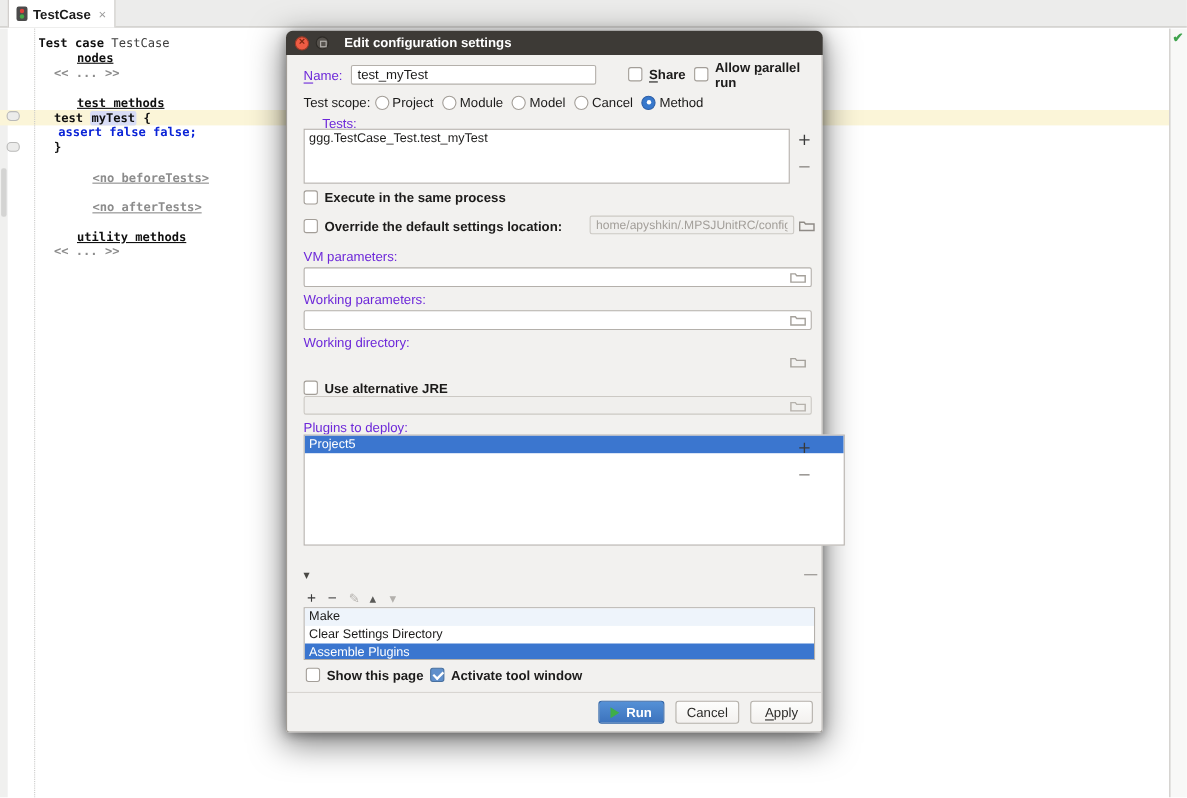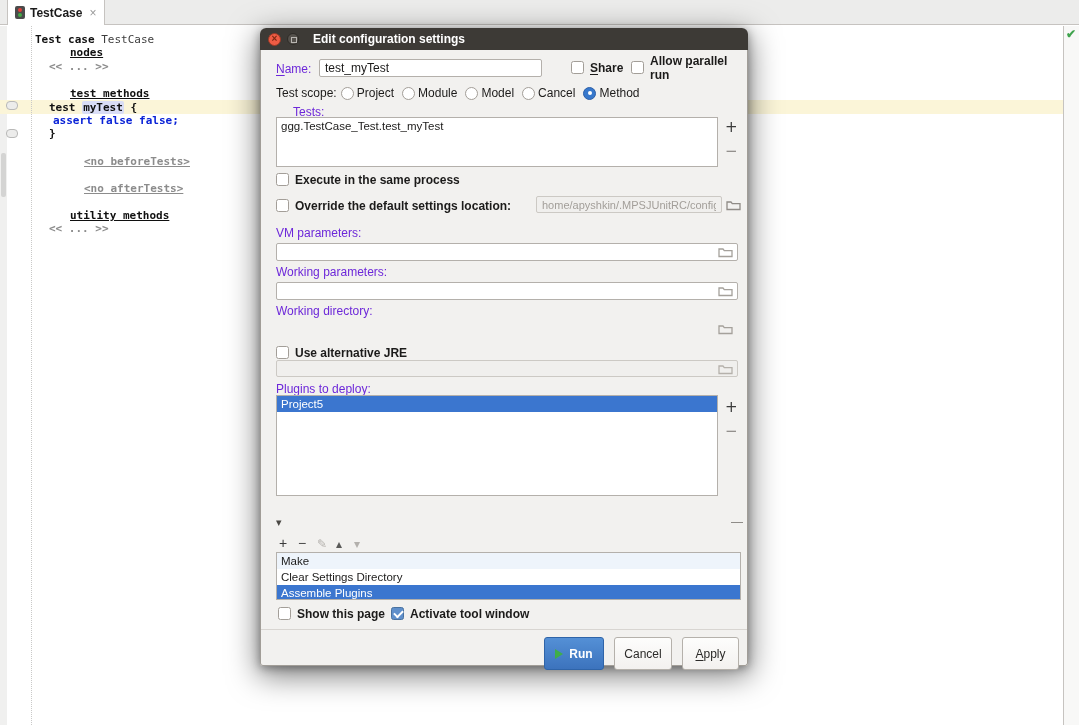--- a/index.html
+++ b/index.html
@@ -103,21 +103,21 @@
   .folder-btn { position:absolute; width:15px; height:12px; cursor:pointer; }
 
   .scope-row { position:absolute; display:flex; align-items:center; }
   .scope-opt { display:flex; align-items:center; gap:3px; margin-left:8px; }
 
   .bl-dash { position:absolute; width:12px; height:1px; background:#8f8c88; }
   .tool-ic { position:absolute; font-size:12px; line-height:12px; cursor:pointer; }
 
   .sep { position:absolute; left:0; right:0; height:1px; background:#d8d5d1; }
 
-  .btn { position:absolute; height:33px; border:1px solid #b5b1ab; border-radius:3px;
+  .btn { position:absolute; height:21px; border:1px solid #b5b1ab; border-radius:3px;
     background:linear-gradient(#fdfdfc,#f3f1ef); font-size:12px; color:#2b2a28;
     display:flex; align-items:center; justify-content:center; cursor:pointer;text-align:right; }
   .btn-run { background:linear-gradient(#5490d6,#3c73bd); border-color:#2f64a8;
     color:#fff; font-weight:bold; gap:6px; }
   .play { width:0; height:0; border-left:8px solid #3fae49;
     border-top:5px solid transparent; border-bottom:5px solid transparent; }
 </style>
 </head>
 <body>
 
@@ -241,21 +241,21 @@
     <div class="chk-row" style="top:295px; left:15px;">
       <span class="cb"></span>
       <span>Use alternative JRE</span>
     </div>
     <input class="tfield disabled" disabled="" style="top: 310px; left: 15px; width: 462px; height: 17px;" value="">
     <span class="folder-btn" style="top:313px; left:457px;"><svg width="15" height="12" viewBox="0 0 15 12">
           <path d="M1 3 h4 l1.3 1.6 H14 V10.5 H1 z" fill="none" stroke="#b5b1ab" stroke-width="1.3"></path>
         </svg></span>
 
     <span class="lbl" style="top:332px; left:15px;">Plugins to deploy:</span>
-    <div class="listbox" style="top:345px; left:15px; width:442px; height:101px;">
+    <div class="listbox" style="top:345px; left:15px; width:492px; height:101px;">
       <div class="listrow selected">Project5</div>
     </div>
     <span class="mini-btn" style="top:350px; left:464px;">+</span>
     <span class="mini-btn dim" style="top:374px; left:464px;">−</span>
 
     <span class="lbl" style="top:466px; left:15px; font-size:11px; color:#4a4844;">▾</span>
     <span class="bl-dash" style="top:472px; left:470px;"></span>
 
     <span class="tool-ic" style="top:487px; left:18px; color:#3a3a3a; font-size:14px;">+</span>
     <span class="tool-ic" style="top:487px; left:37px; color:#4a4a4a; font-size:14px;">−</span>

